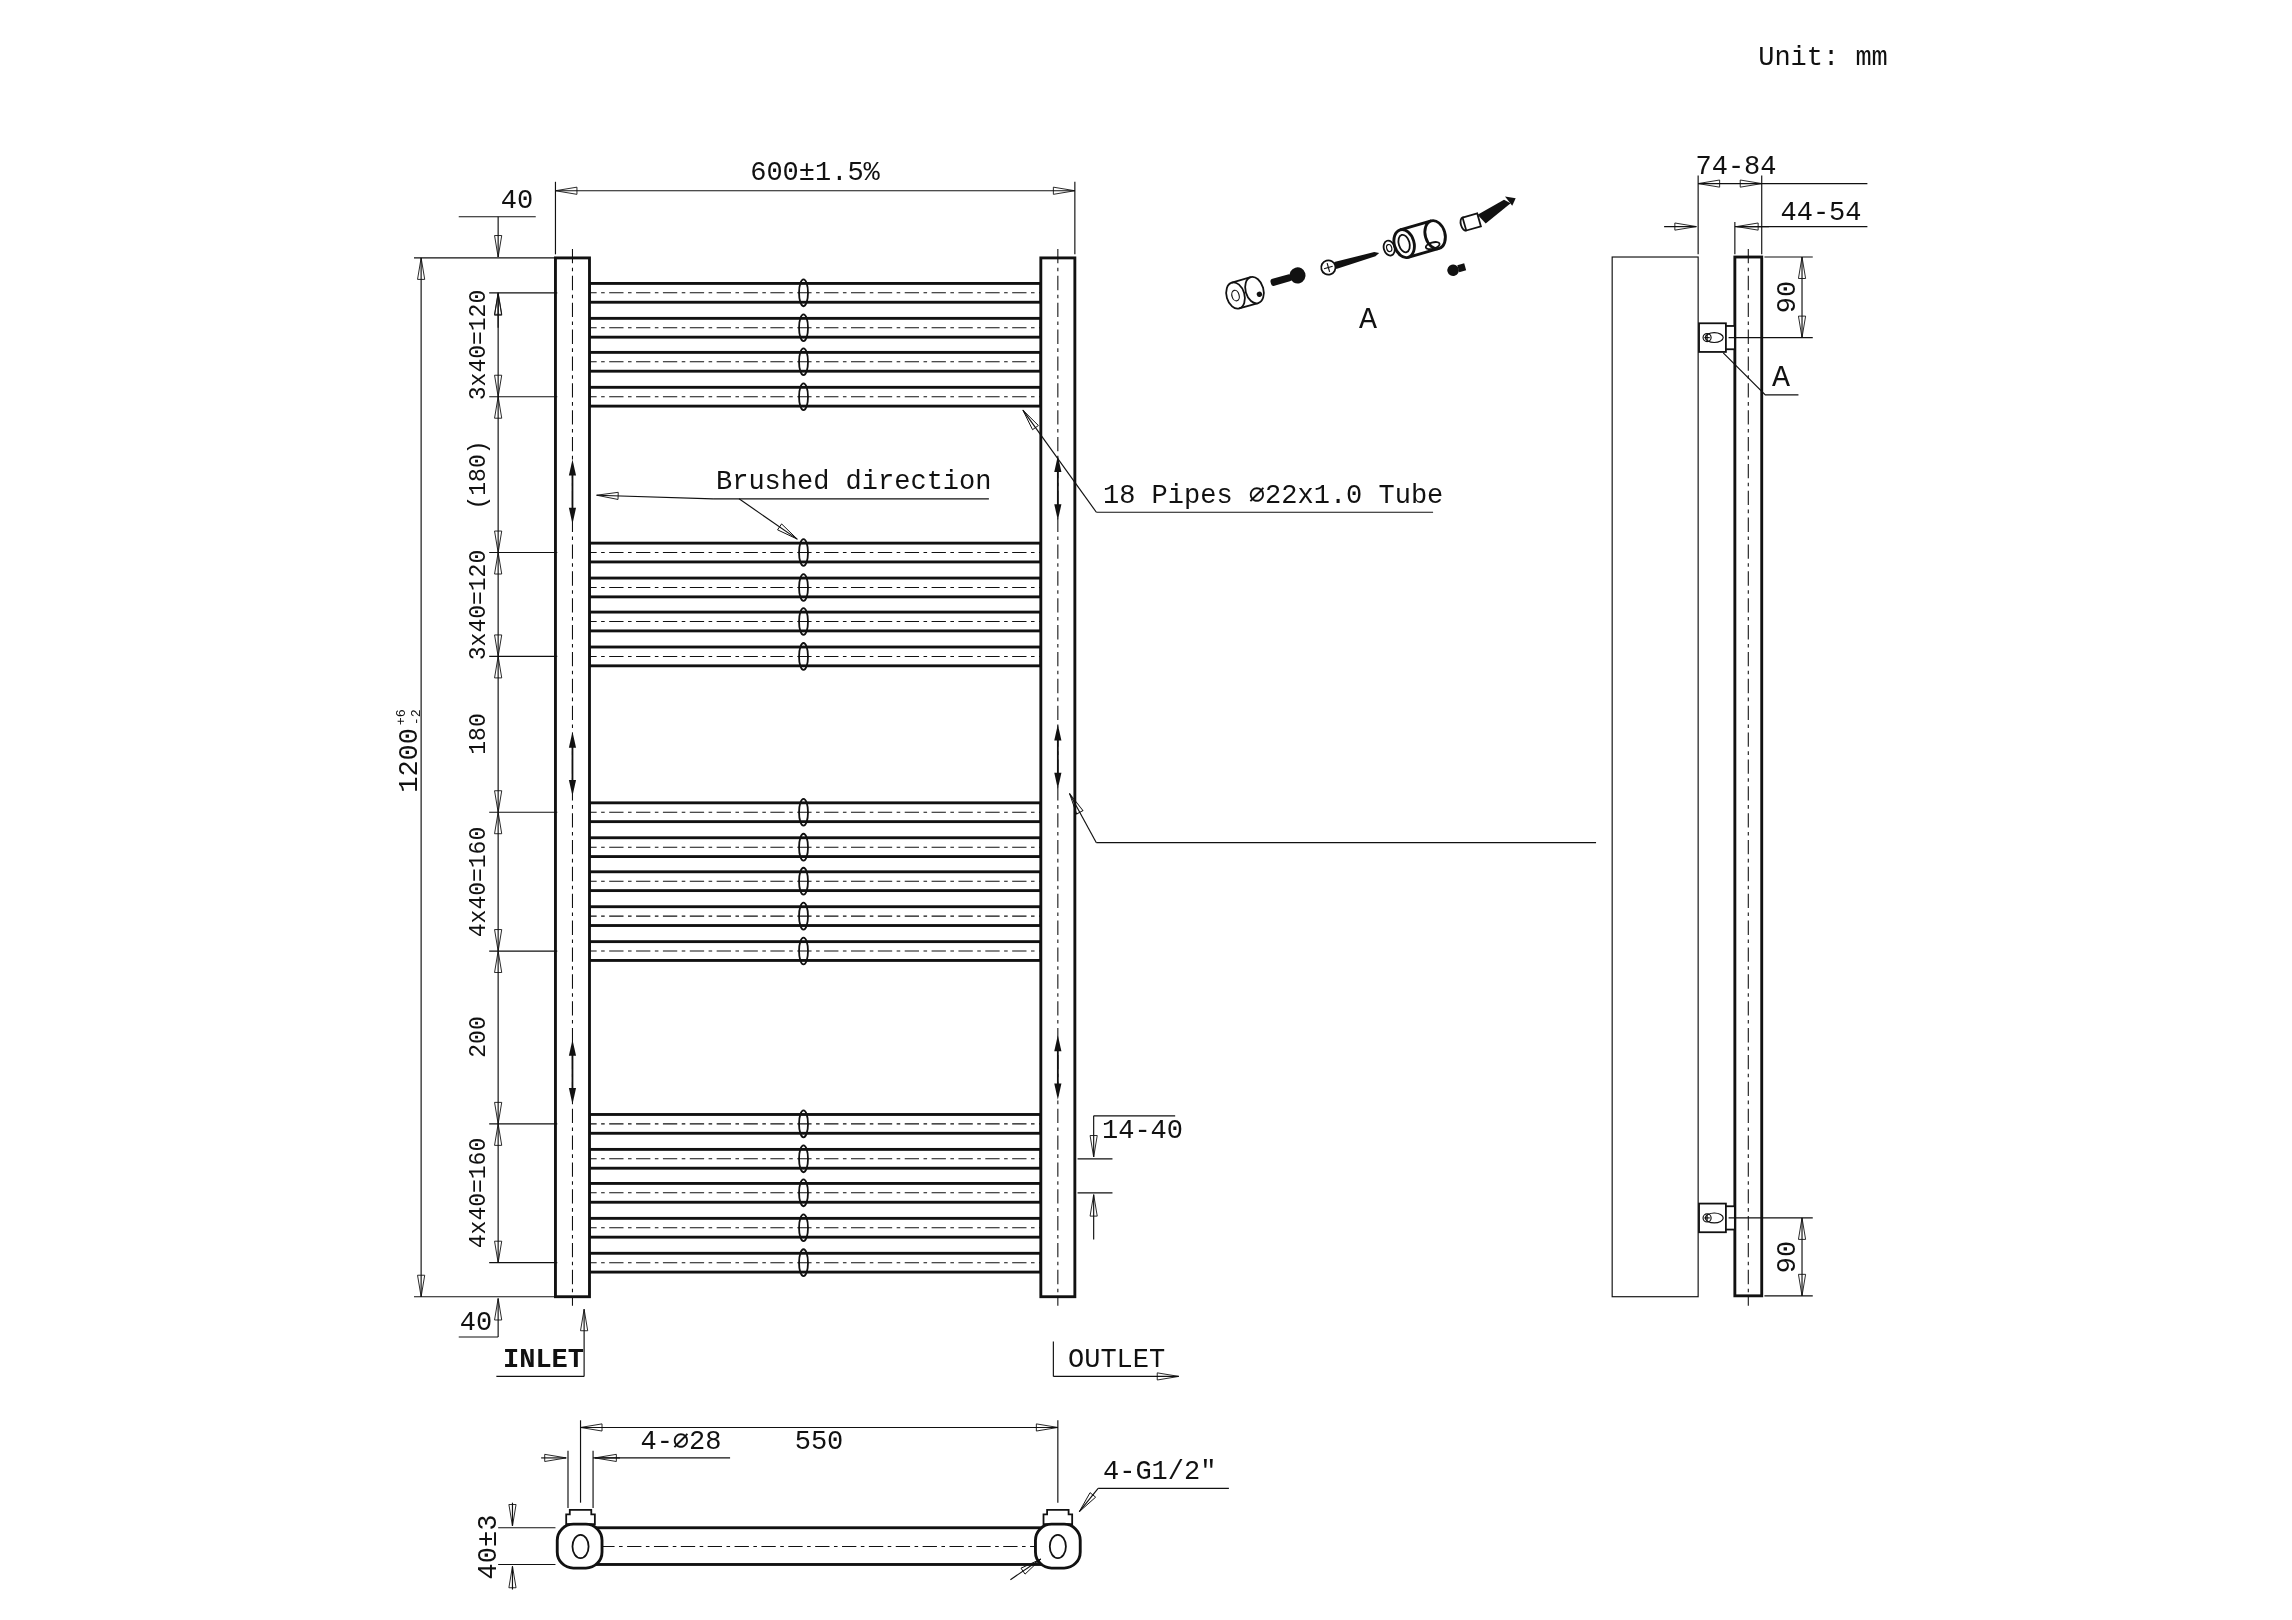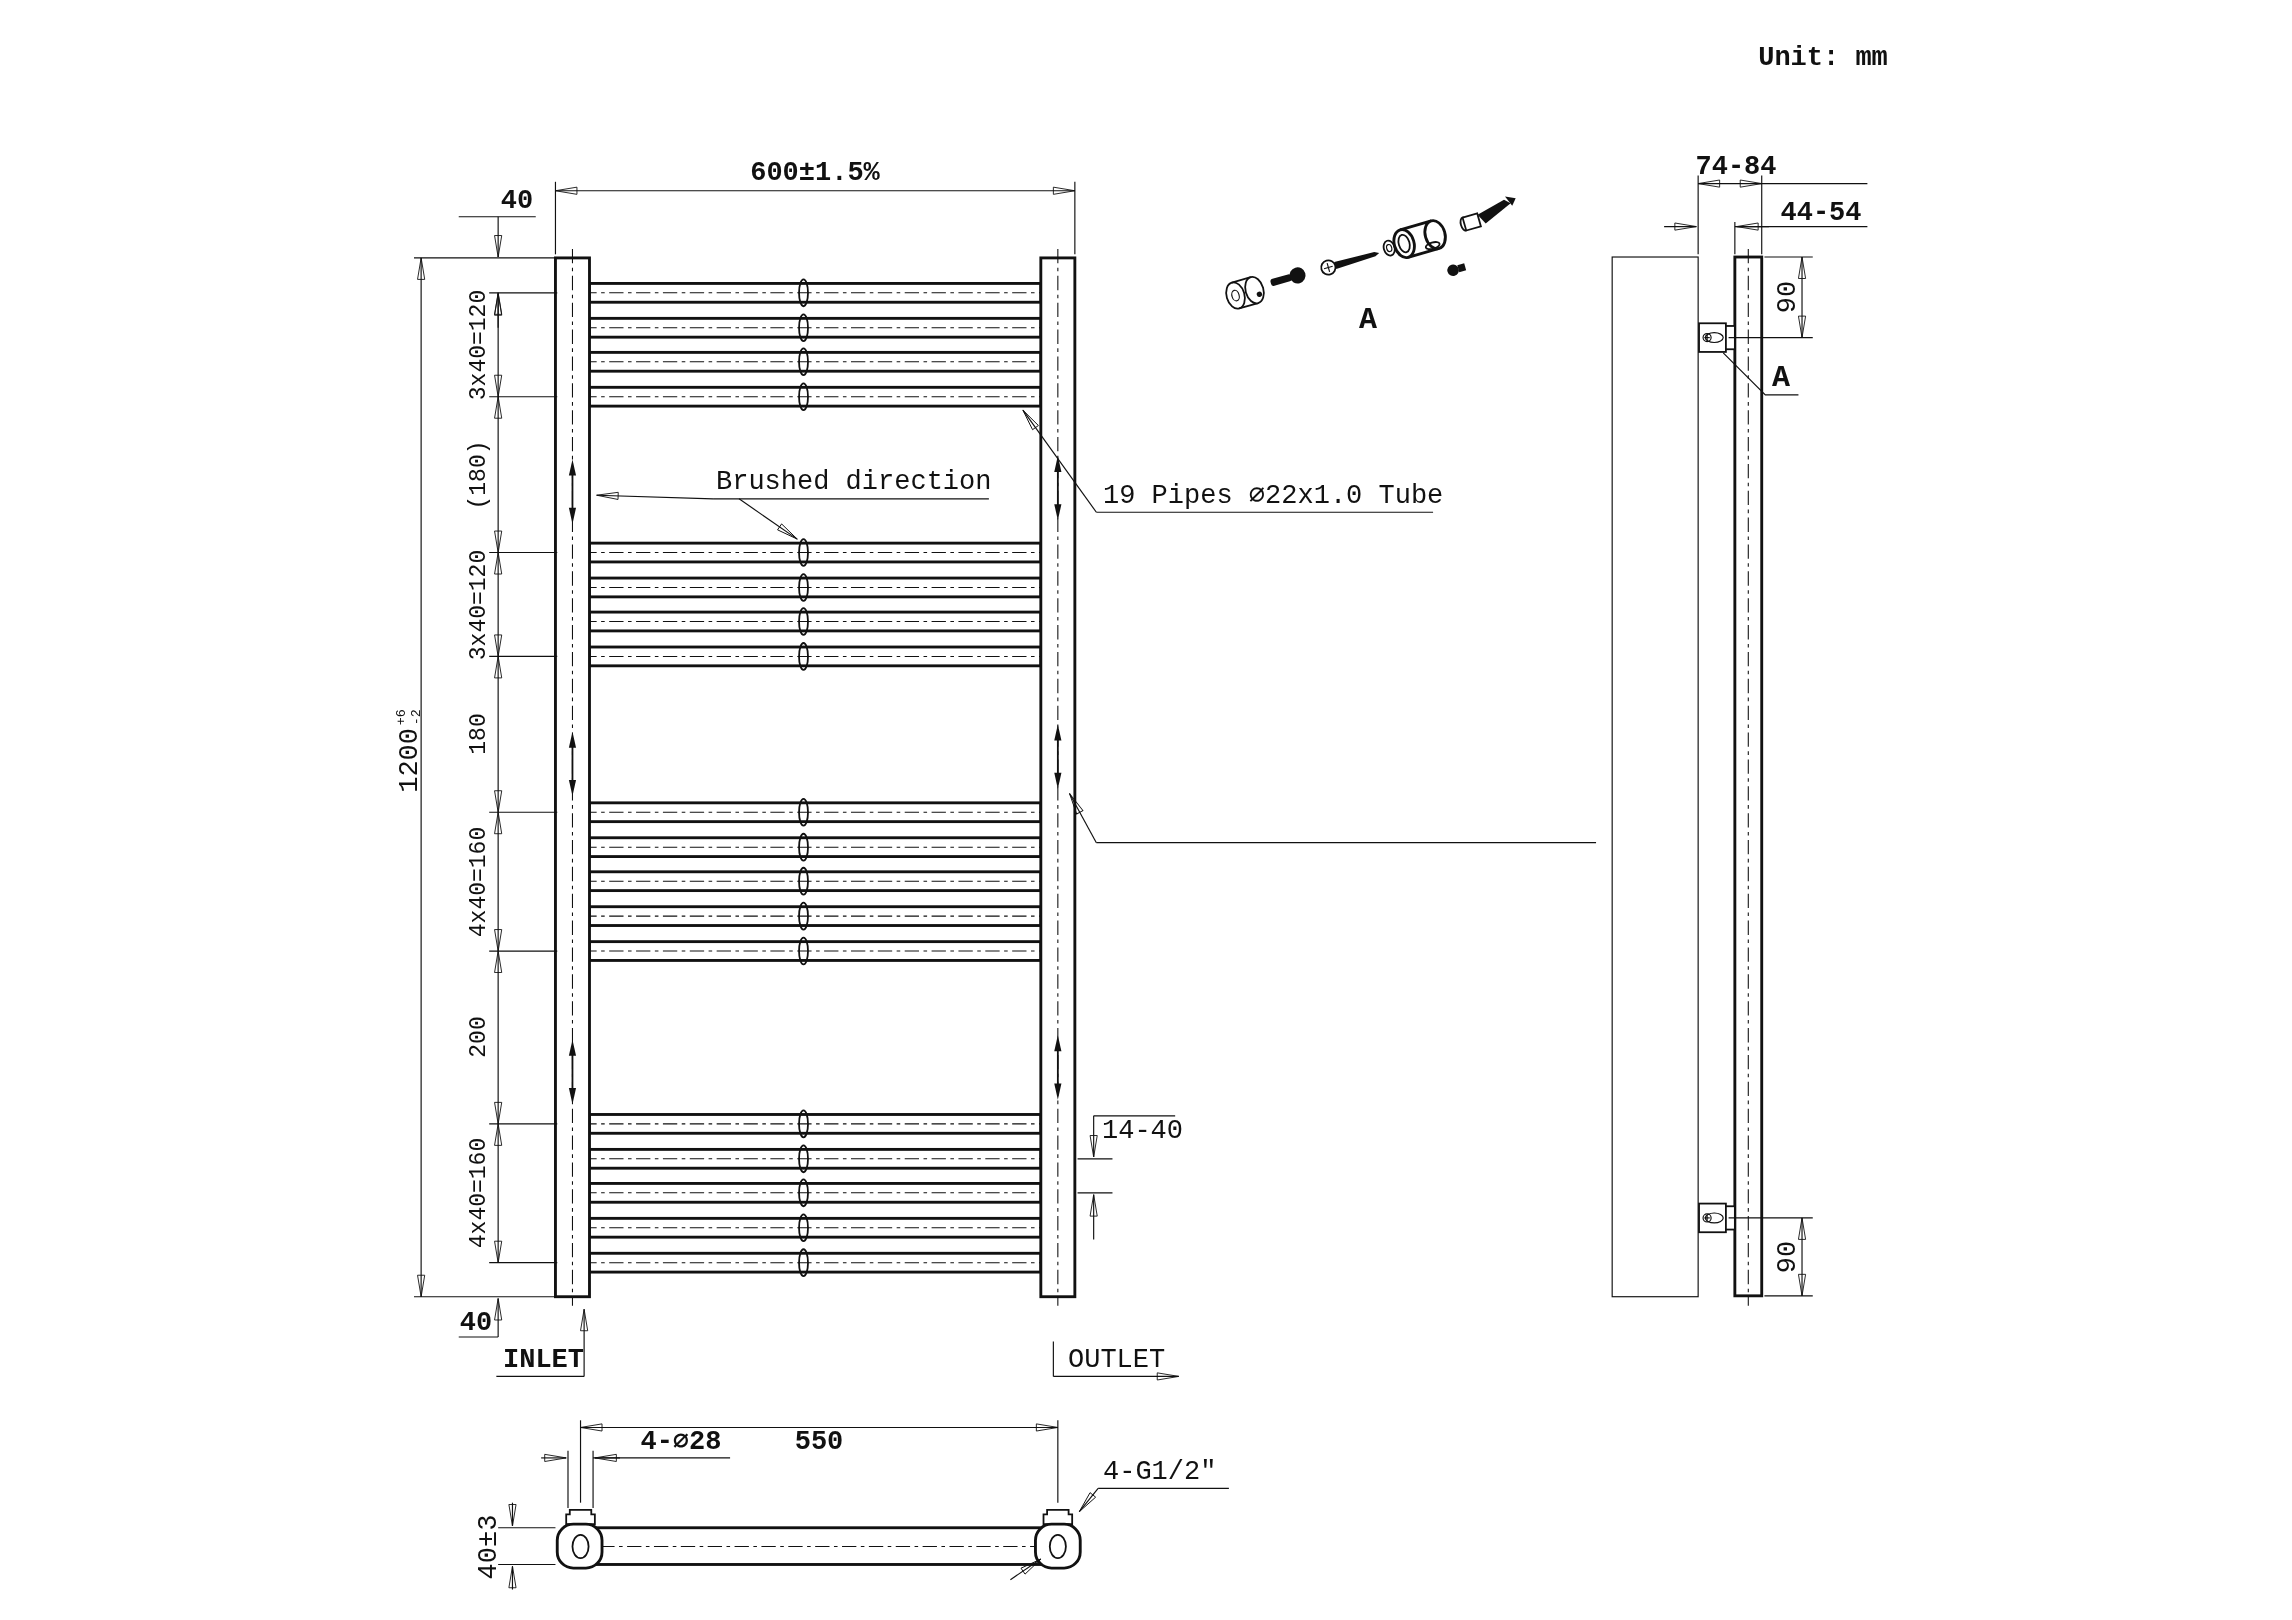--- a/index.html
+++ b/index.html
@@ -7,21 +7,21 @@
          font-family:"Liberation Mono",monospace;color:#111;}
   svg{position:absolute;left:0;top:0;}
   svg line,svg path,svg rect,svg ellipse,svg circle,svg polyline,svg polygon{stroke:#111;fill:none;}
   .thick{stroke-width:3.2px;}
   .med{stroke-width:2px;}
   .thin{stroke-width:1.3px;}
   .cl{stroke-width:1.2px;stroke-dasharray:16 5 4 5;}
   .fillk{fill:#111;stroke:none;}
   .wht{fill:#fff;}
   .lbl{position:absolute;font-size:27px;white-space:nowrap;color:#111;}
-  .ctr{transform:translate(-50%,-50%);font-weight:bold;}
+  .ctr{transform:translate(-50%,-50%);}
   .lft{transform:translate(0,-50%);}
   .rot{transform:translate(-50%,-50%) rotate(-90deg);}
   .sm{font-size:23px;}
   .big{font-size:30px;}
   .tolstack{display:inline-flex;flex-direction:column;font-size:13.4px;line-height:1.1;
             vertical-align:middle;margin-left:2.7px;}
 </style>
 </head>
 <body>
 
@@ -267,21 +267,21 @@
 <div class="lbl rot sm" style="left:479px;top:1193px;">4x40=160</div>
 
 <div class="lbl rot" style="left:410px;top:751px;">
   <span>1200</span><span class="tolstack">
         <span>+6</span>
         <span>-2</span>
       </span>
 </div>
 
 <div class="lbl lft" style="left:716px;top:482px;">Brushed direction</div>
-<div class="lbl lft" style="left:1103px;top:494px;">19 Pipes ∅22x1.0 Tube</div>
+<div class="lbl lft" style="left:1103px;top:494px;">18 Pipes ∅22x1.0 Tube</div>
 <div class="lbl lft" style="left:1102px;top:1100px;margin-top:31px;">14-40</div>
 
 <div class="lbl lft" style="left:503px;top:1360px;font-weight:bold;">INLET</div>
 <div class="lbl lft" style="left:1060px;top:1360px;margin-left:8px;">OUTLET</div>
 
 <div class="lbl ctr" style="left:819px;top:1402px;margin-top:40px;">550</div>
 <div class="lbl ctr" style="left:681px;top:1440px;">4-∅28</div>
 <div class="lbl lft" style="left:1103px;top:1472px;">4-G1/2″</div>
 <div class="lbl rot" style="left:489px;top:1547px;">40±3</div>
 

